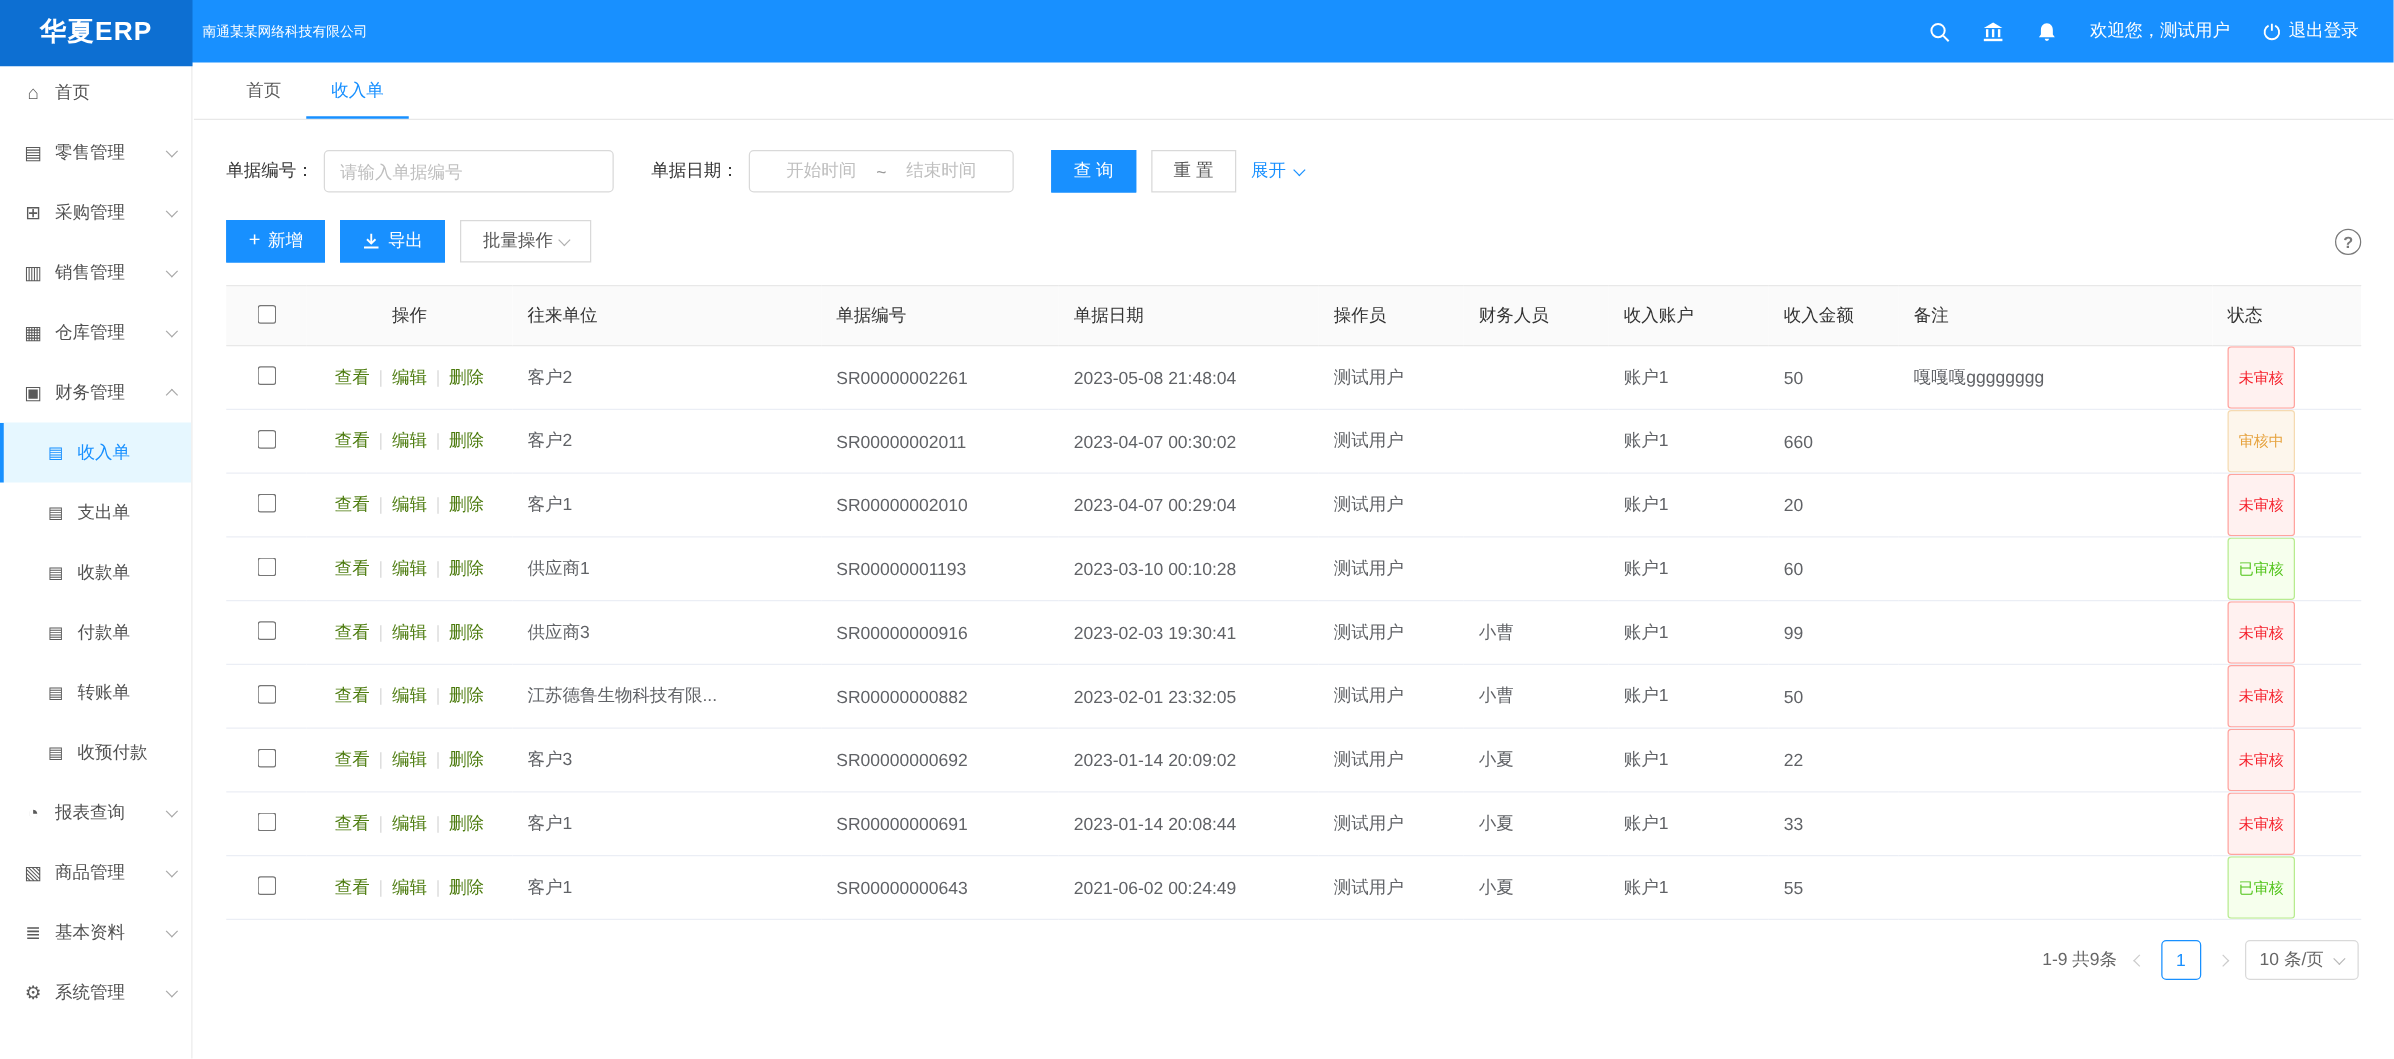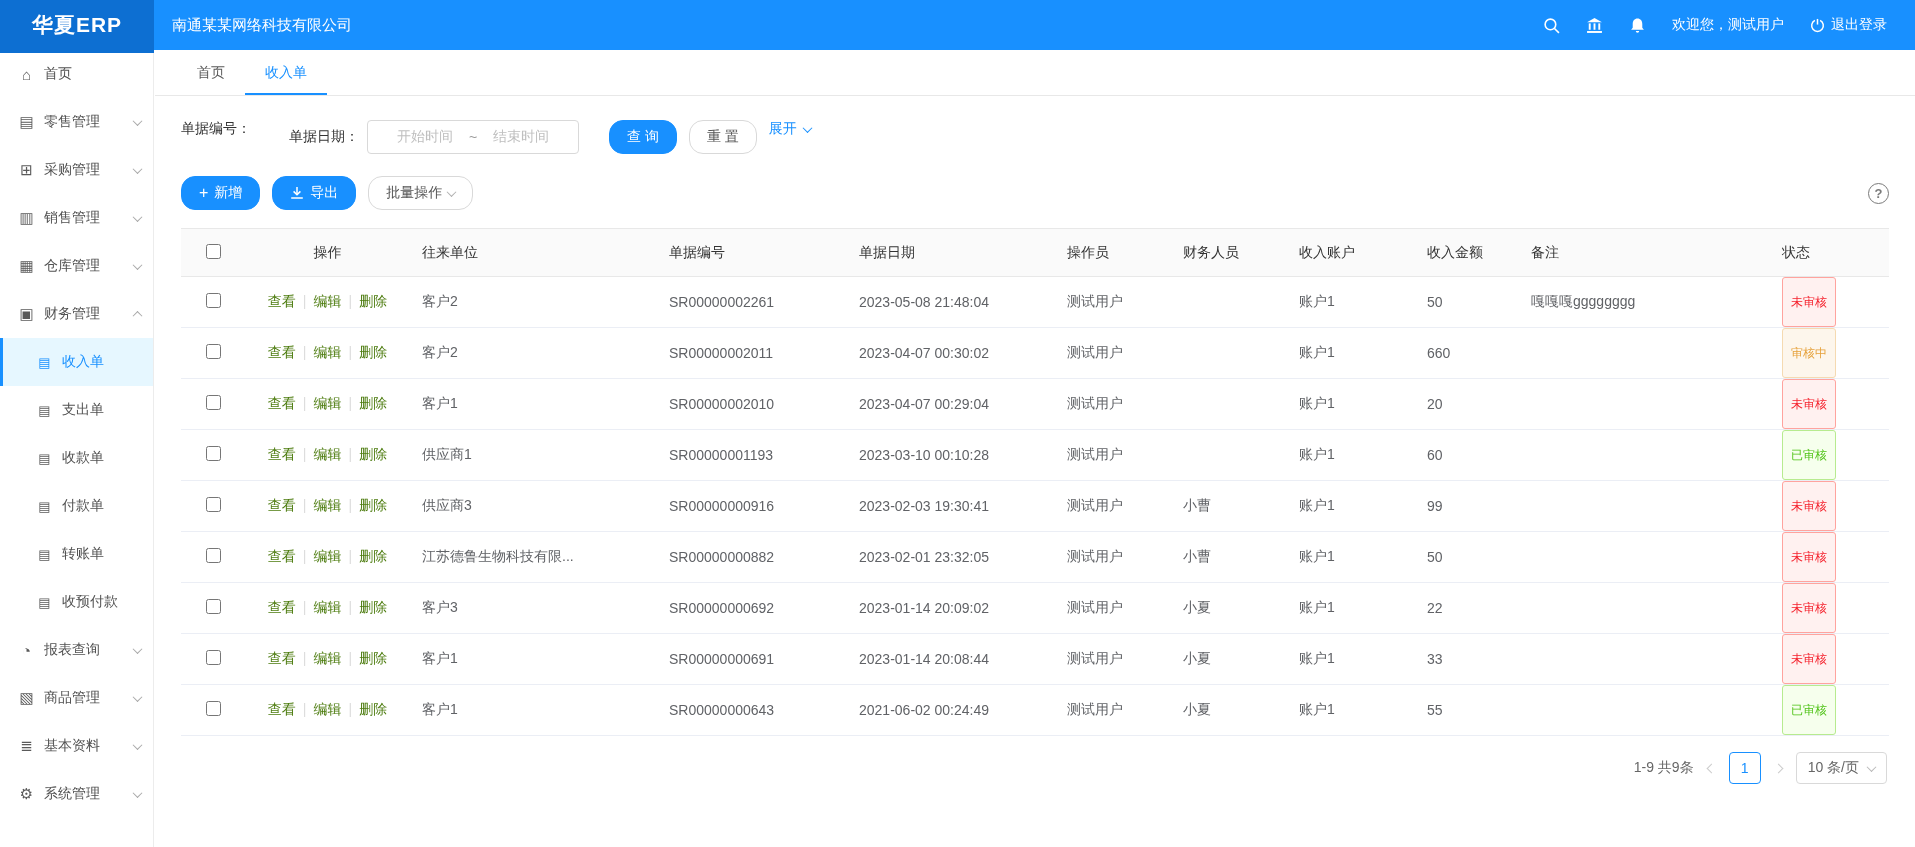--- a/index.html
+++ b/index.html
@@ -2,21 +2,21 @@
 <html><head>
 <meta charset="utf-8">
 <style>
   *{box-sizing:border-box;margin:0;padding:0}
   html,body{width:1915px;height:847px}
   body{font-family:"Liberation Sans","DejaVu Sans",sans-serif;background:#fff;overflow:hidden;position:relative}
 
   
   .topbar{position:absolute;top:0;left:0;width:1915px;height:50px;background:#1890ff;display:flex;align-items:center;color:#fff;z-index:20}
   .logo{width:154px;height:56px;background:#0d6fd2;display:flex;align-items:center;justify-content:center;font-size:21px;font-weight:bold;letter-spacing:1px;cursor:pointer}
-  .company{margin-left:18px;font-size:15px}
+  .company{margin-left:8px;font-size:11px}
   .tb-right{margin-left:auto;display:flex;align-items:center;gap:26px;padding-right:28px;font-size:14px}
   .hicon{display:flex;align-items:center;cursor:pointer}
   .logout{display:flex;align-items:center;gap:6px;cursor:pointer}
 
   
   .sidebar{position:absolute;top:50px;left:0;width:154px;height:797px;background:#fff;border-right:1px solid #ececec;overflow:hidden;z-index:10}
   .menu-item{height:48px;display:flex;align-items:center;padding:0 12px 0 18px;font-size:14px;color:#515151;cursor:pointer}
   .menu-icon{width:17px;margin-right:9px;color:#5a5a5a;font-size:15px;text-align:center;flex:none}
   .menu-label{flex:1;white-space:nowrap}
   .menu-chev{color:#a8a8a8}
@@ -26,29 +26,29 @@
   .sub-item.selected .menu-icon{color:#1890ff}
 
   
   .main{position:absolute;top:50px;left:155px;width:1760px;height:797px;overflow:hidden;background:#fff}
   .tabbar{height:46px;border-bottom:1px solid #e8e8e8;display:flex;padding-left:22px;background:#fff}
   .tab{padding:0 20px;line-height:44px;font-size:14px;color:#595959;cursor:pointer}
   .tab.active{color:#1890ff;border-bottom:2px solid #1890ff}
   .content{padding:24px 26px 0 26px}
 
   
-  .filter-row{display:flex;align-items:flex-start}
+  .filter-row{display:flex;align-items:center}
   .filter-item{display:flex;align-items:center;margin-right:30px}
   .filter-item label{font-size:14px;color:#333;margin-right:8px;white-space:nowrap}
   .ipt{width:232px;height:34px;border:1px solid #d9d9d9;border-radius:4px;padding:0 12px;font-size:14px;color:#333;outline:none}
   .ipt::placeholder{color:#bfbfbf}
   .range{width:212px;height:34px;border:1px solid #d9d9d9;border-radius:4px;display:flex;align-items:center;justify-content:center;gap:16px;font-size:14px;color:#bfbfbf;cursor:pointer;background:#fff}
   .range .sep{color:#999}
   .select{width:246px;height:34px;border:1px solid #d9d9d9;border-radius:4px;display:flex;align-items:center;justify-content:flex-end;padding-right:13px;cursor:pointer;color:#bfbfbf;background:#fff}
-  .btn{height:34px;padding:4px 17px;border:1px solid #d9d9d9;border-radius:14px;background:#fff;color:#555;font-size:14px;cursor:pointer;display:inline-flex;align-items:center;gap:6px;white-space:nowrap}
+  .btn{height:34px;padding:4px 17px;border:1px solid #d9d9d9;border-radius:0;background:#fff;color:#555;font-size:14px;cursor:pointer;display:inline-flex;align-items:center;gap:6px;white-space:nowrap}
   .btn.primary{background:#1890ff;border-color:#1890ff;color:#fff}
   .mr12{margin-right:12px}
   .expand{color:#1890ff;font-size:14px;display:inline-flex;align-items:center;gap:7px;cursor:pointer;text-decoration:none}
 
   
   .toolbar-row{margin-top:22px;display:flex;align-items:center;gap:12px}
   .plus{font-size:16px;line-height:1}
   .help{margin-left:auto;width:21px;height:21px;border-radius:50%;border:1.5px solid #7a7a7a;color:#7a7a7a;font-size:13px;font-weight:bold;display:flex;align-items:center;justify-content:center;cursor:pointer}
 
   
@@ -204,20 +204,21 @@
   <div class="tabbar">
       <div class="tab">首页</div>
       <div class="tab active">收入单</div>
     </div>
 
   <div class="content">
 
     <div class="filter-row">
       <div class="filter-item">
         <label>单据编号：</label>
+        <input class="ipt" placeholder="请输入单据编号" style="">
       </div>
       <div class="filter-item">
         <label>单据日期：</label>
         <div class="range">
           <span>开始时间</span>
           <span class="sep">~</span>
           <span>结束时间</span>
         </div>
       </div>
       <button class="btn primary mr12">查 询</button>

